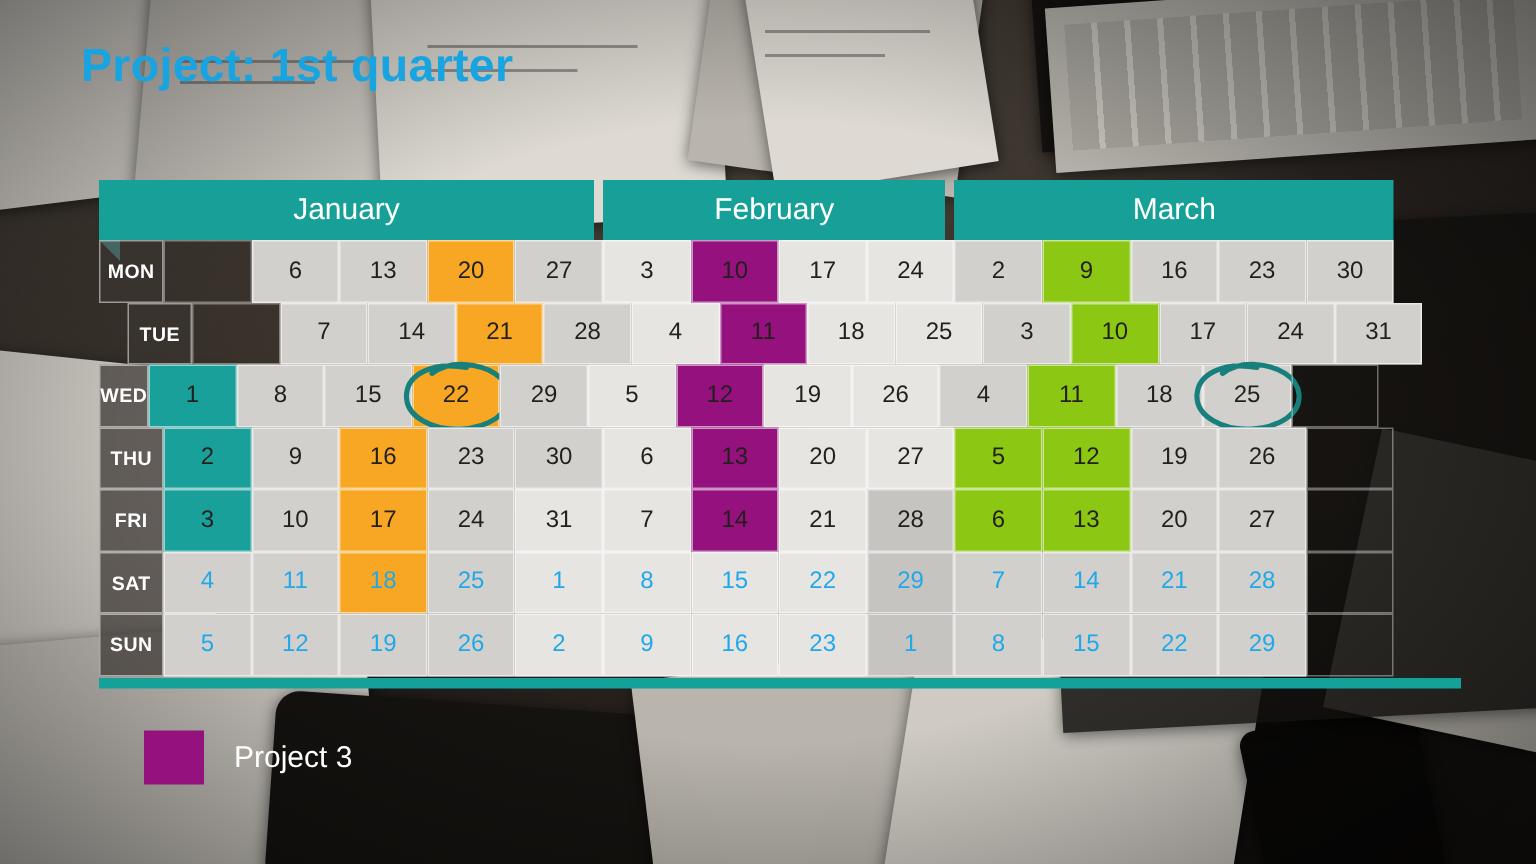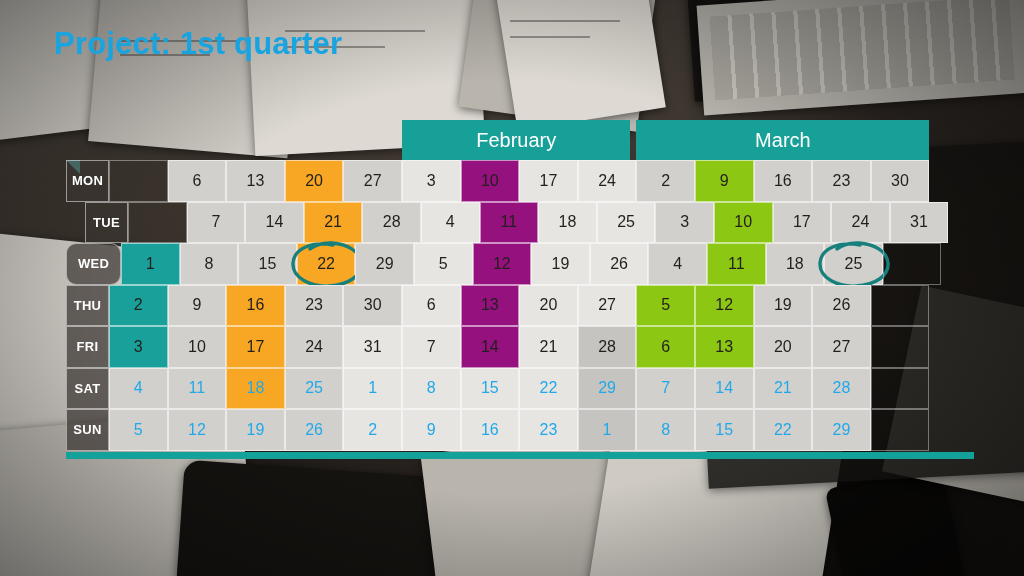--- a/index.html
+++ b/index.html
@@ -112,20 +112,23 @@
   <div class="ln" style="left:285px;top:46px;width:100px;"></div>
   <div class="ln" style="left:510px;top:20px;width:110px;"></div>
   <div class="ln" style="left:510px;top:36px;width:80px;"></div>
   <div class="layer" style="inset:0;left:0;top:0;width:1024px;height:576px;background:radial-gradient(ellipse 760px 460px at 512px 288px, rgba(0,0,0,0) 45%, rgba(0,0,0,.55) 100%);"></div>
 </div>
 
 <div id="title">Project: 1st quarter</div>
 
 <div id="cal">
   <div class="hdr-row" id="hdr-row">
+      <div class="mhdr" style="left: 0px; width: 330px;">
+        <span>January</span>
+      </div>
       <div class="fold l" style="left: 0px; top: 40px;"></div>
       <div class="mhdr" style="left: 336px; width: 228.4px;">
         <span>February</span>
       </div>
       <div class="mhdr" style="left: 570.4px; width: 293px;">
         <span>March</span>
       </div>
       <div class="fold r" style="left: 849.4px; top: 40px;"></div>
     </div>
   <div id="grid">
@@ -213,21 +216,21 @@
           <div class="dcell bgA">17</div>
         </div>
         <div class="cellwrap" style="width: 58.6px;">
           <div class="dcell bgA">24</div>
         </div>
         <div class="cellwrap" style="width: 58.6px;">
           <div class="dcell bgA">31</div>
         </div>
       </div>
       <div class="row">
-        <div class="daylabel" style="width: 55px; border-radius: 10px;">WED</div>
+        <div class="daylabel" style="width: 33px;">WED</div>
         <div class="cellwrap" style="width: 58.6px;">
           <div class="dcell p1">1</div>
         </div>
         <div class="cellwrap" style="width: 58.6px;">
           <div class="dcell bgA">8</div>
         </div>
         <div class="cellwrap" style="width: 58.6px;">
           <div class="dcell bgA">15</div>
         </div>
         <div class="cellwrap" style="width: 58.6px;">
@@ -448,13 +451,17 @@
         </div>
         <div class="cellwrap" style="width: 58.6px;">
           <div class="dcell empty"></div>
         </div>
       </div>
     </div>
 </div>
 <div id="bottombar"></div>
 
 <div id="legend">
+    <div class="lgi" style="width: 208px;">
+      <span class="sw" style="background: rgb(148, 17, 126);"></span>
+      <span class="lgl">Project 3</span>
+    </div>
   </div>
 
 </body></html>

